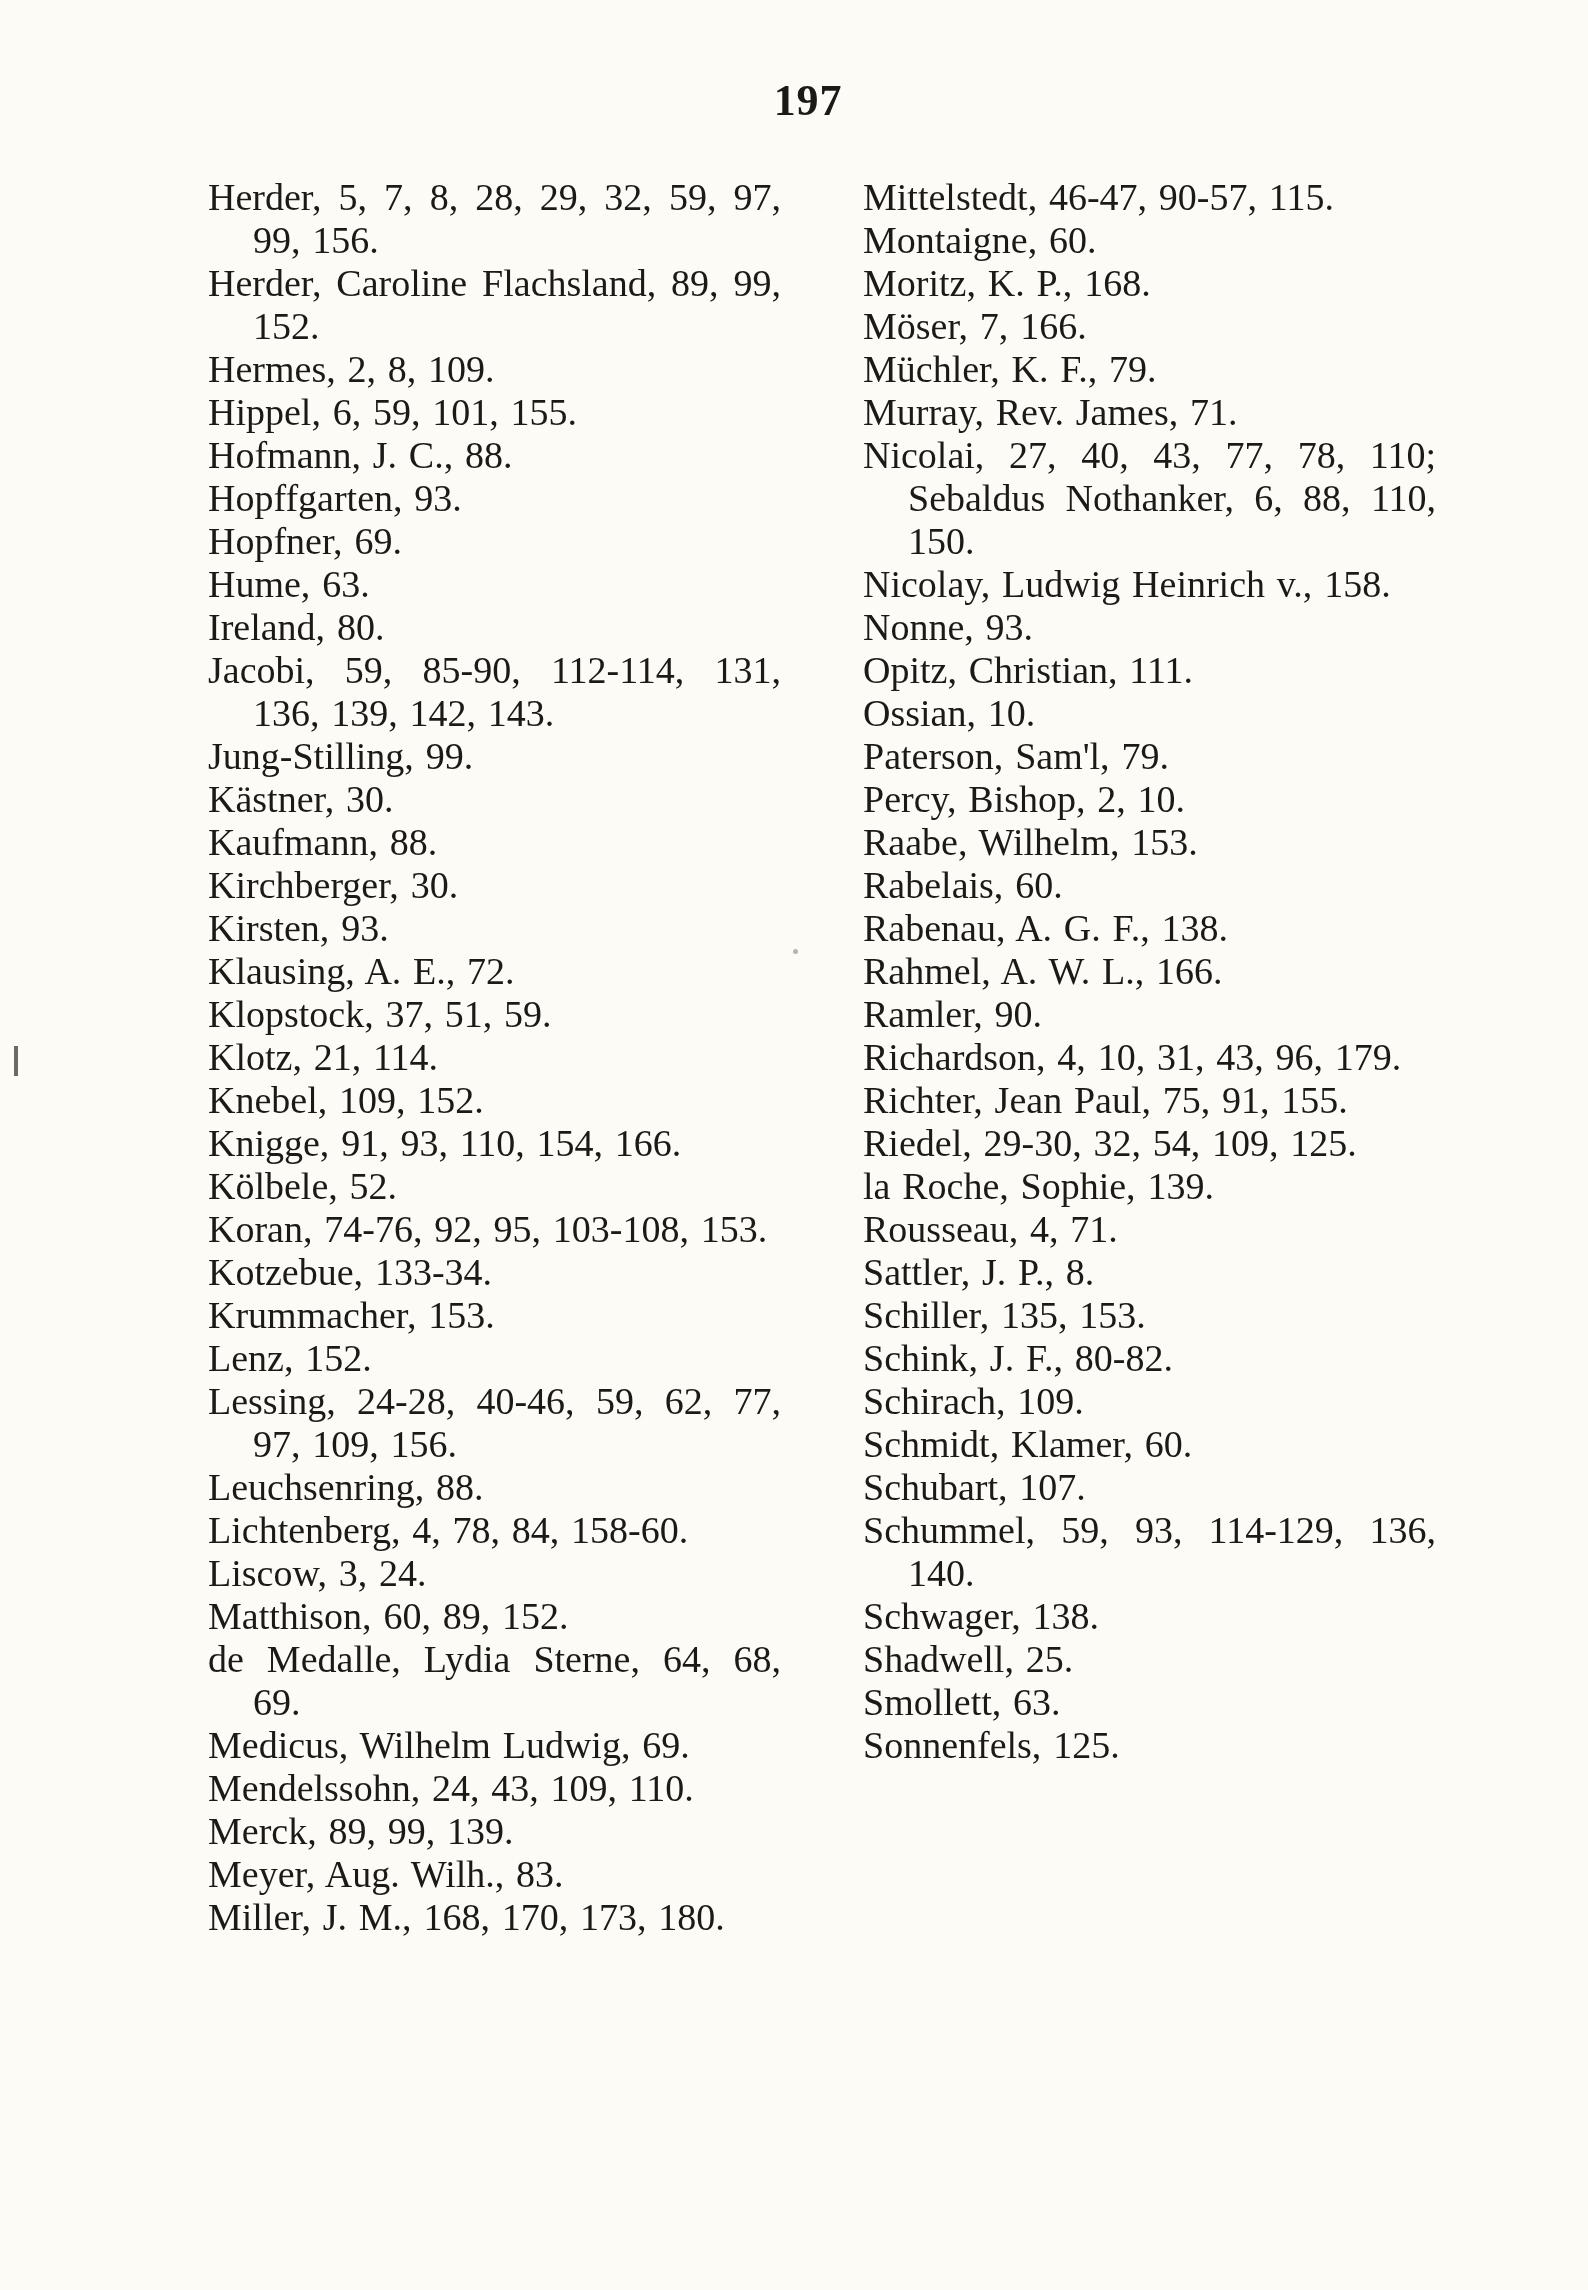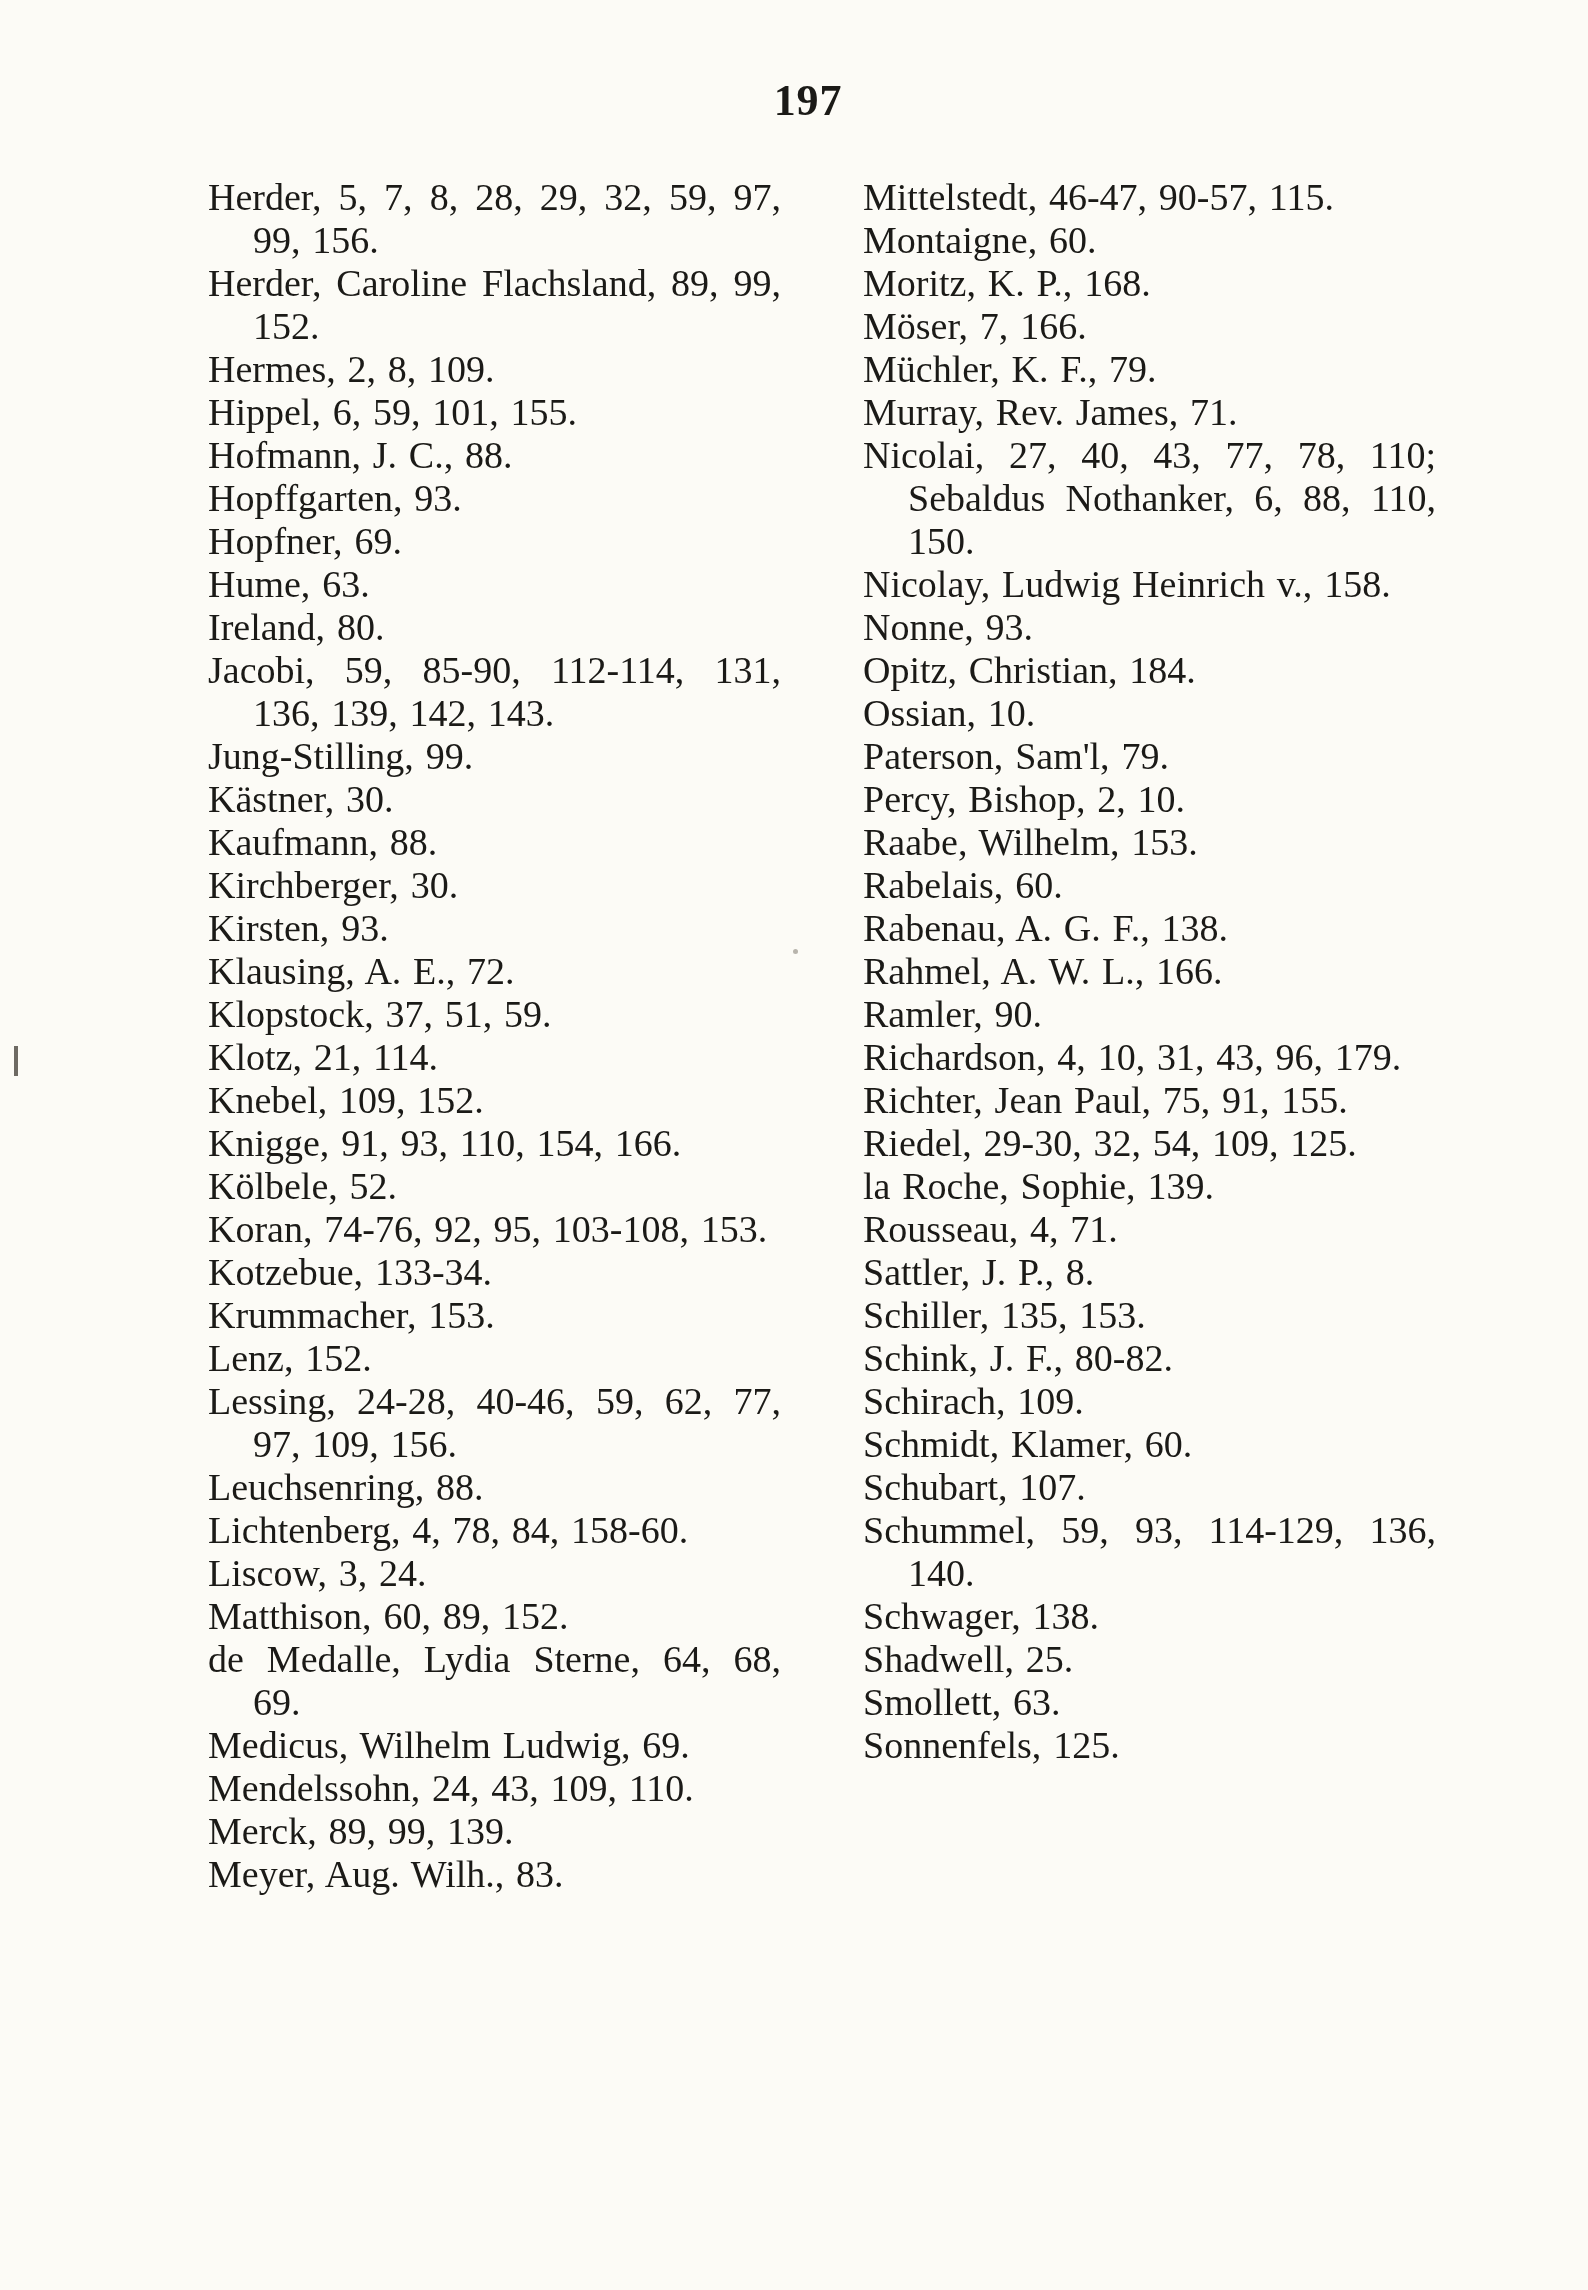--- a/index.html
+++ b/index.html
@@ -116,38 +116,39 @@
           <p class="entry">Lichtenberg, 4, 78, 84, 158-60.</p>
           <p class="entry">Liscow, 3, 24.</p>
         </div>
         <div class="group">
           <p class="entry">Matthison, 60, 89, 152.</p>
           <p class="entry">de Medalle, Lydia Sterne, 64, 68, 69.</p>
           <p class="entry">Medicus, Wilhelm Ludwig, 69.</p>
           <p class="entry">Mendelssohn, 24, 43, 109, 110.</p>
           <p class="entry">Merck, 89, 99, 139.</p>
           <p class="entry">Meyer, Aug. Wilh., 83.</p>
+          <p class="entry">Miller, J. M., 168, 170, 173, 180.</p>
         </div>
       </div>
     <div class="column" id="col-right">
         <div class="group">
           <p class="entry">Mittelstedt, 46-47, 90-57, 115.</p>
           <p class="entry">Montaigne, 60.</p>
           <p class="entry">Moritz, K. P., 168.</p>
           <p class="entry">Möser, 7, 166.</p>
           <p class="entry">Müchler, K. F., 79.</p>
           <p class="entry">Murray, Rev. James, 71.</p>
         </div>
         <div class="group">
           <p class="entry">Nicolai, 27, 40, 43, 77, 78, 110; Sebaldus Nothanker, 6, 88, 110, 150.</p>
           <p class="entry">Nicolay, Ludwig Heinrich v., 158.</p>
           <p class="entry">Nonne, 93.</p>
         </div>
         <div class="group">
-          <p class="entry">Opitz, Christian, 184.</p>
+          <p class="entry">Opitz, Christian, 111.</p>
           <p class="entry">Ossian, 10.</p>
         </div>
         <div class="group">
           <p class="entry">Paterson, Sam'l, 79.</p>
           <p class="entry">Percy, Bishop, 2, 10.</p>
         </div>
         <div class="group">
           <p class="entry">Raabe, Wilhelm, 153.</p>
           <p class="entry">Rabelais, 60.</p>
           <p class="entry">Rabenau, A. G. F., 138.</p>

